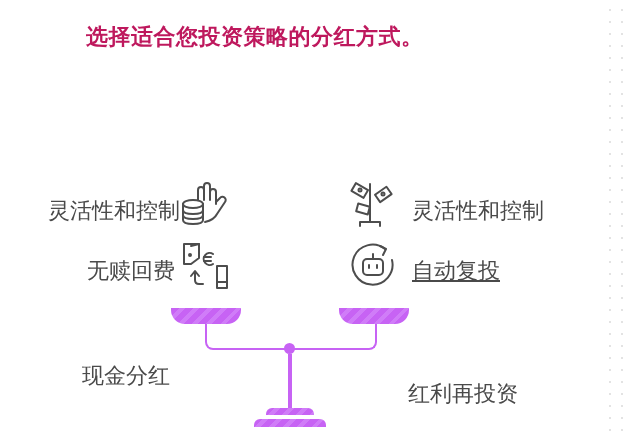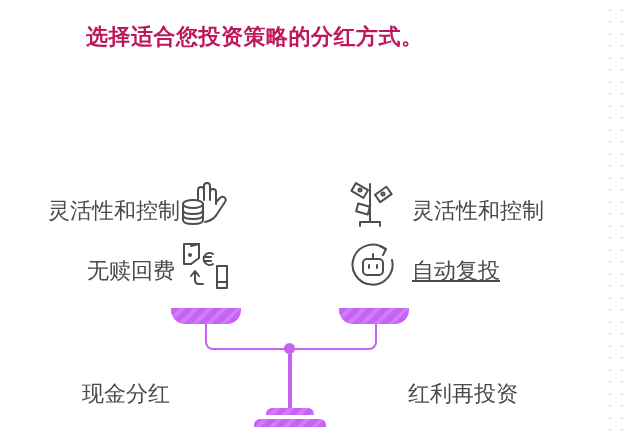--- a/index.html
+++ b/index.html
@@ -98,14 +98,14 @@
 <div class="label" style="left:412px; top:256px;text-decoration:underline;">自动复投</div>
 
 <div class="pan" style="left:171px; top:308px;"></div>
 <div class="pan" style="left:339px; top:308px;"></div>
 <div class="beam" style="left:205px; top:324px; width:168px; height:24px;"></div>
 <div class="pivot" style="left:284px; top:343px;"></div>
 <div class="post" style="left:288px; top:354px; height:54px;"></div>
 <div class="base" style="left:266px; top:408px; width:48px;"></div>
 <div class="base" style="left:254px; top:419px; width:72px; height:8px;"></div>
 
-<div class="label" style="left:82px; top:379px;">现金分红</div>
+<div class="label" style="left:82px; top:361px;">现金分红</div>
 <div class="label" style="left:408px; top:379px;">红利再投资</div>
 
 </body></html>

